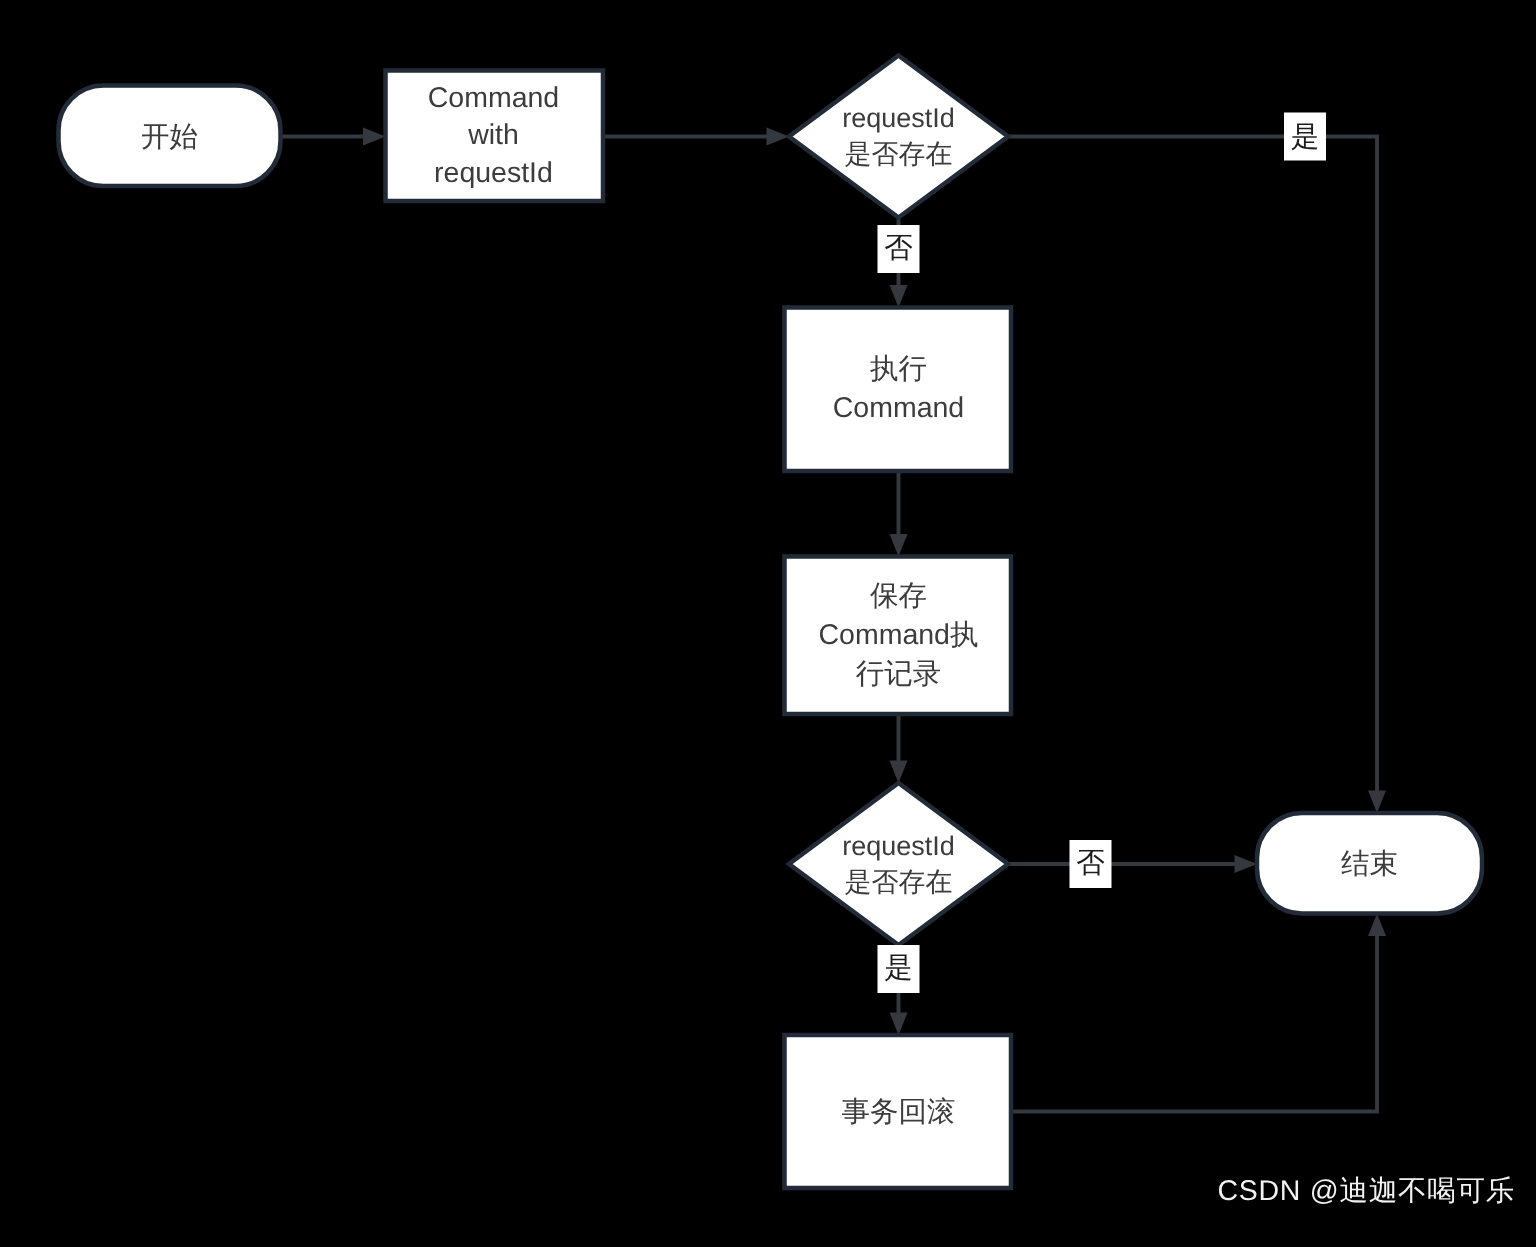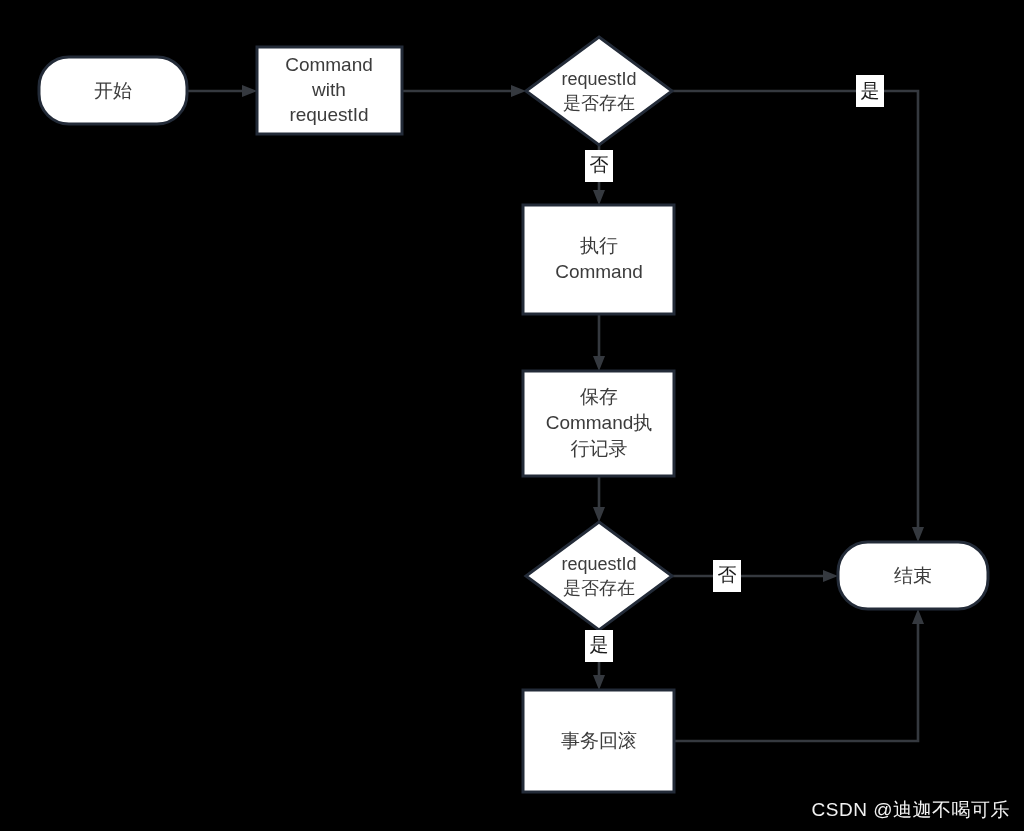--- a/index.html
+++ b/index.html
@@ -60,21 +60,21 @@
   .edge-label-text {
     fill: #1c1c1c;
     font-family: "Liberation Sans", "DejaVu Sans", sans-serif;
     font-size: 19px;
     text-anchor: middle;
     dominant-baseline: middle;
   }
   .watermark {
     position: absolute;
     right: 14px;
-    bottom: 8px;
+    bottom: 24px;
     color: #f2f2f2;
     font-family: "Liberation Sans", "DejaVu Sans", sans-serif;
     font-size: 19px;
     letter-spacing: 0.5px;
     white-space: nowrap;
   }
 </style>
 </head>
 <body>
 

